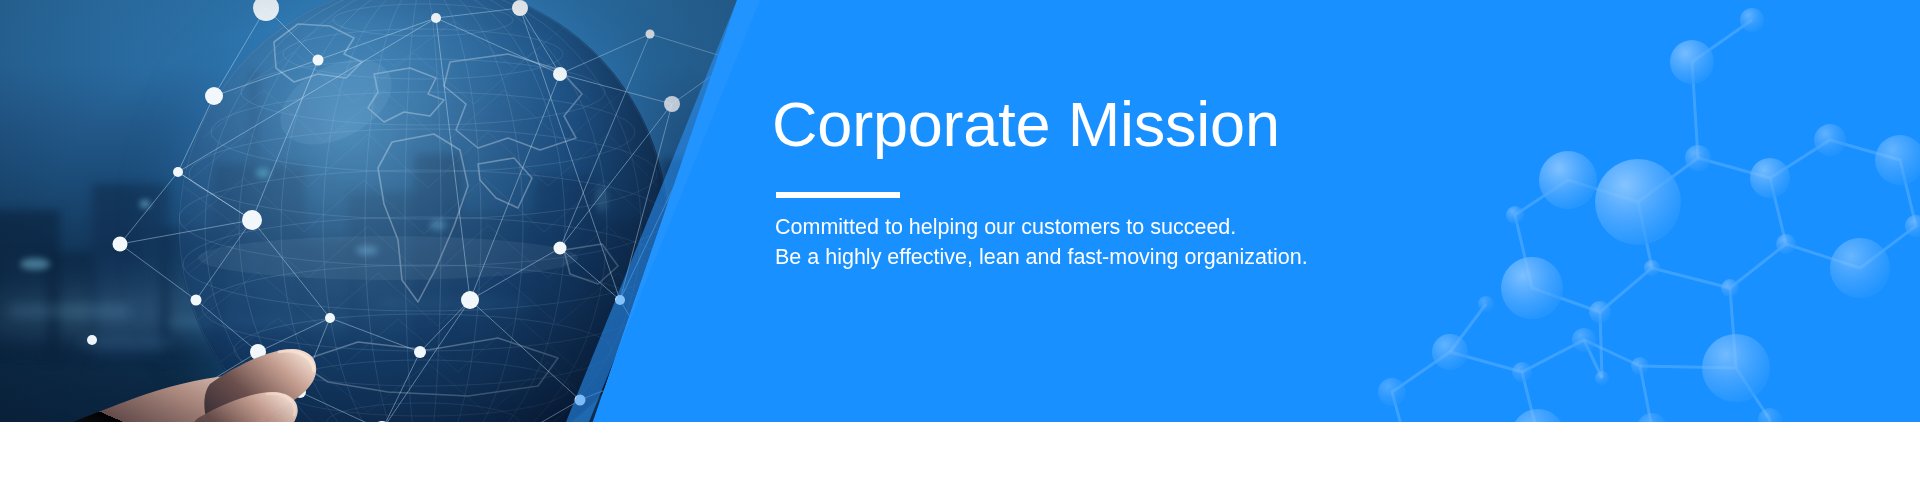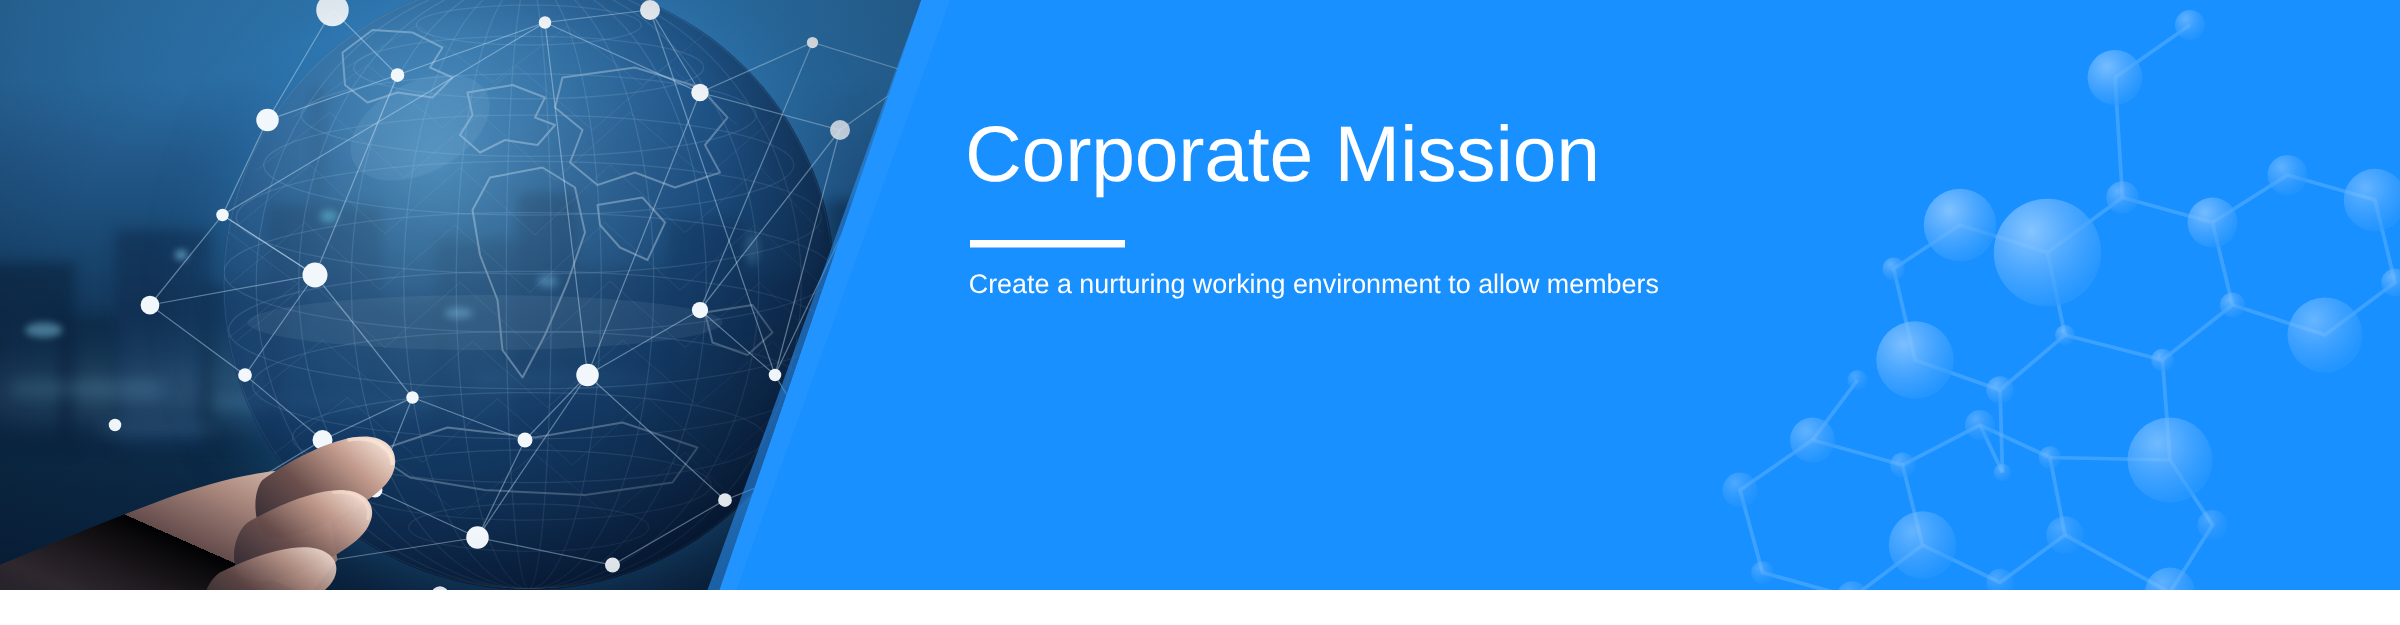--- a/index.html
+++ b/index.html
@@ -2,21 +2,21 @@
 <html><head>
 <meta charset="utf-8">
 <title>Corporate Mission Banner</title>
 <style>
   html,body{margin:0;padding:0;background:#fff;}
   body{font-family:"Liberation Sans",sans-serif;}
 
   .banner{
     position:relative;
     width:1920px;
-    height:472px;
+    height:422px;
     overflow:hidden;
     background:#1890ff;
   }
 
   
   .photo-panel{
     position:absolute;
     left:0; top:0;
     width:760px; height:500px;
     overflow:hidden;
@@ -409,17 +409,18 @@
       <circle cx="436" cy="474" r="20" fill="url(#ball)" opacity=".55"></circle>
       <circle cx="186" cy="304" r="8" fill="url(#ballSoft)" opacity=".7"></circle>
       <circle cx="302" cy="378" r="7" fill="url(#ballSoft)" opacity=".75"></circle>
     </g>
   </svg>
 
   <div class="content">
     <h1 class="title">Corporate Mission</h1>
     <div class="rule"></div>
     <p class="body-text">
-      <span class="line">Create a nurturing working environment to allow members</span>
+      <span class="line">Committed to helping our customers to succeed.</span>
+      <span class="line">Be a highly effective, lean and fast-moving organization.</span>
     </p>
   </div>
 
 </div>
 
 </body></html>

